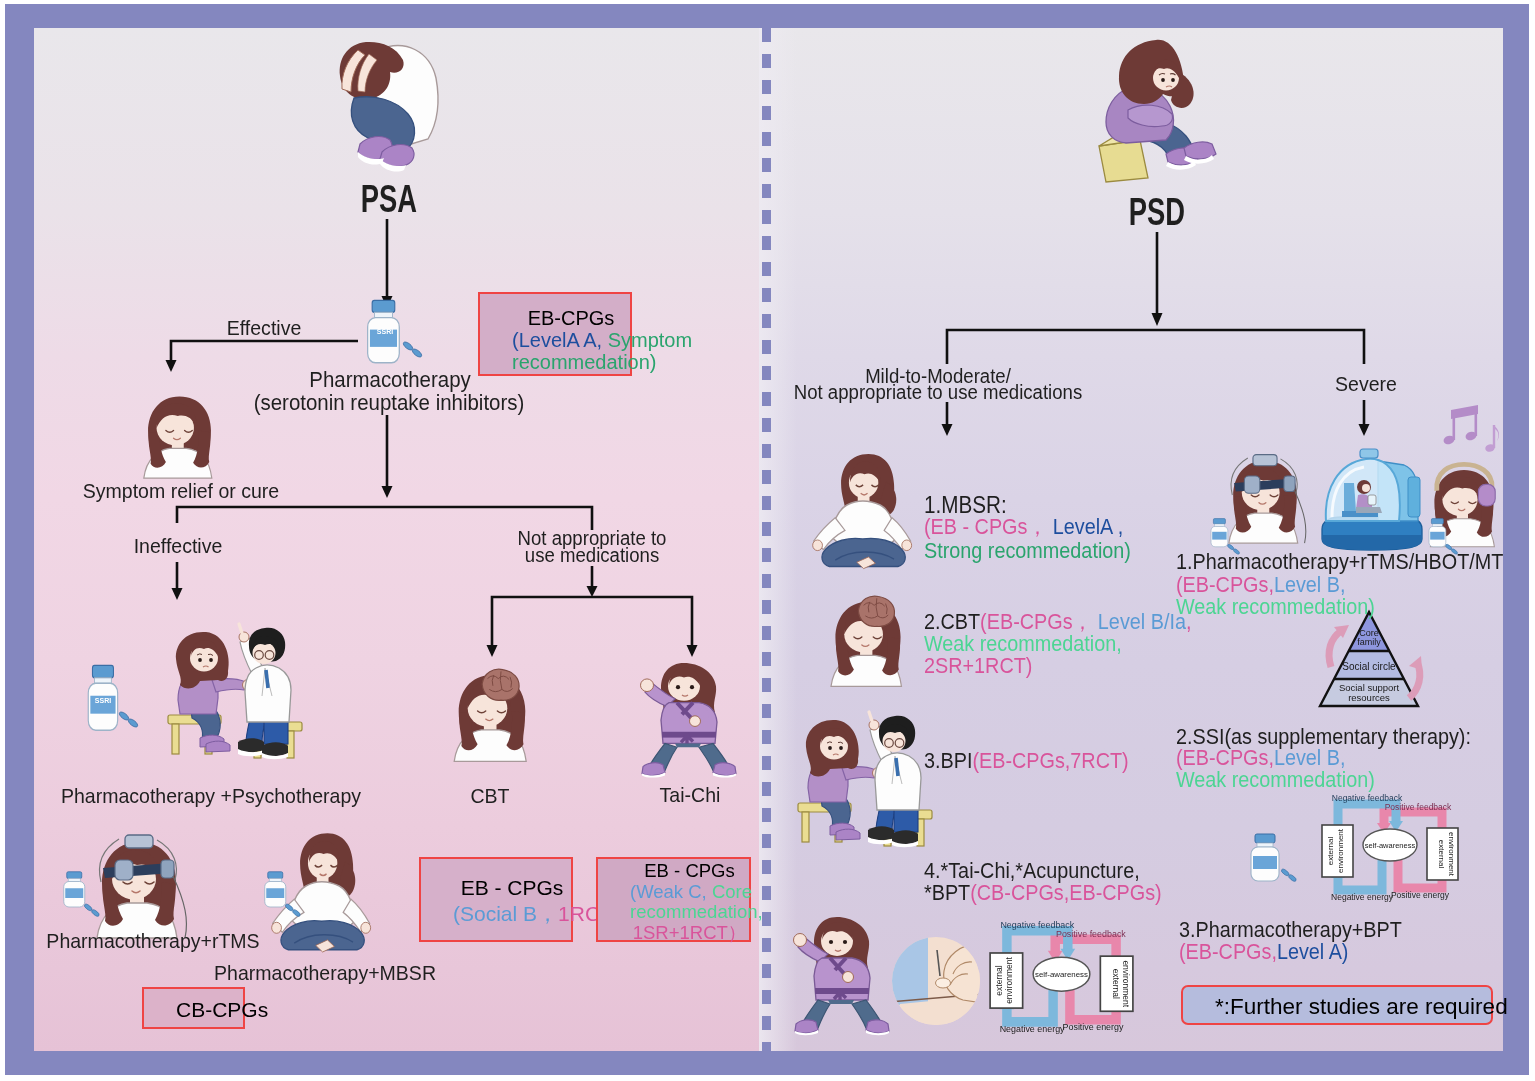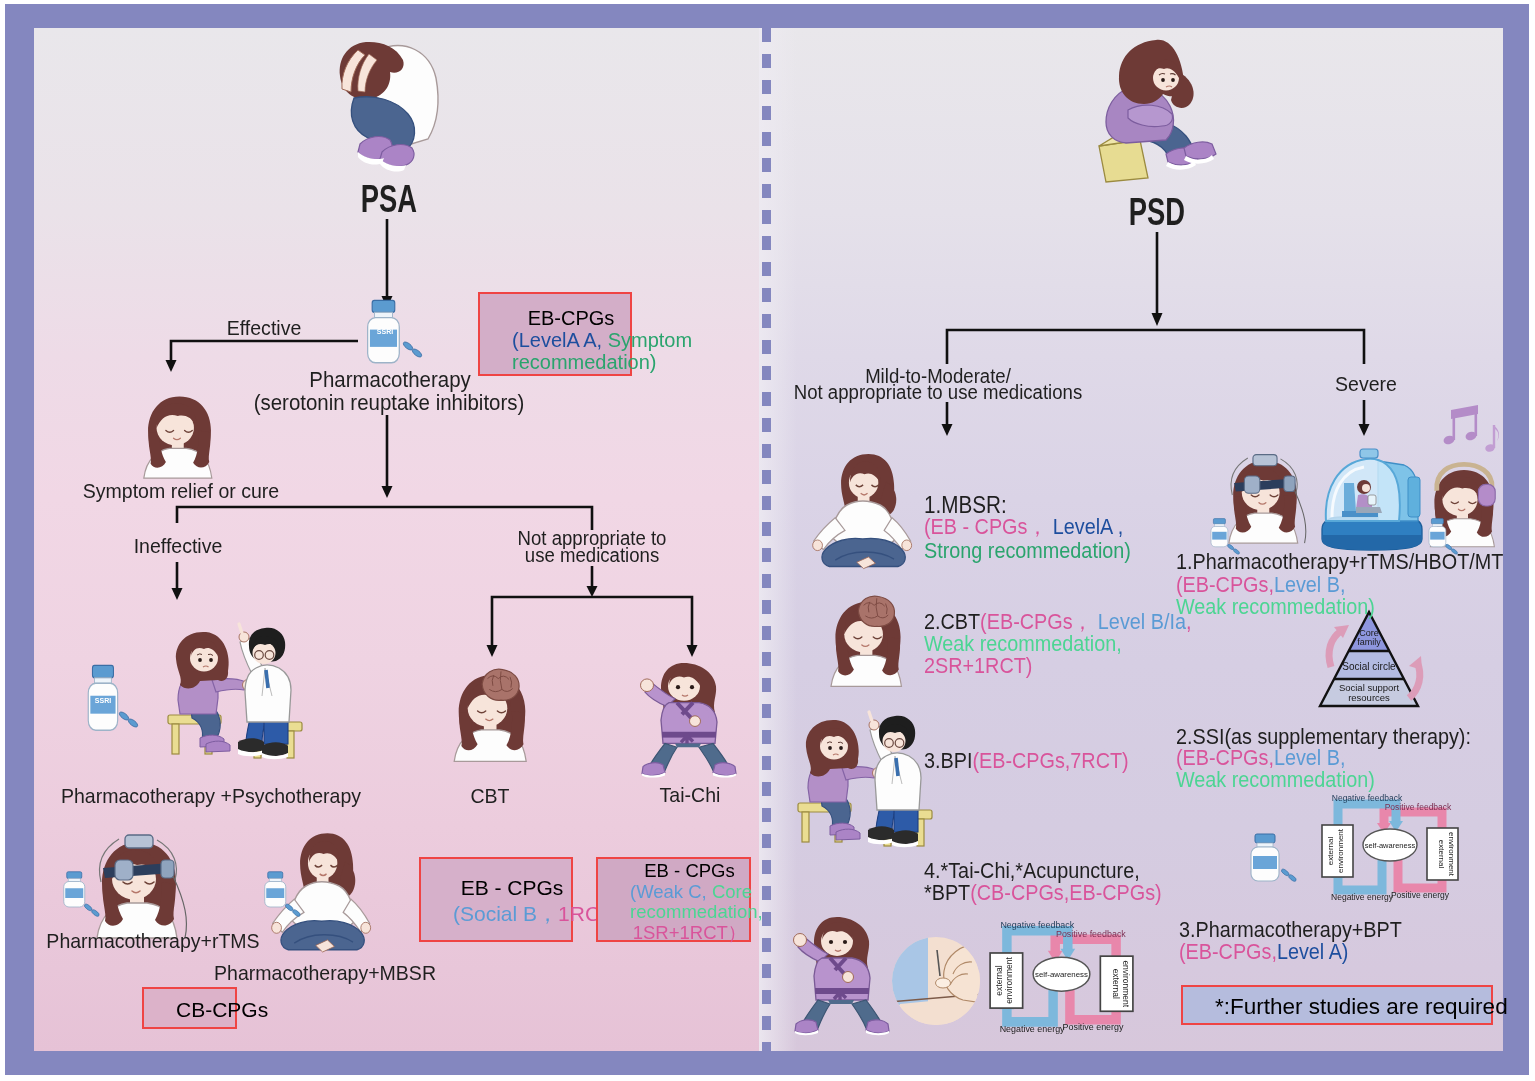--- a/index.html
+++ b/index.html
@@ -362,21 +362,21 @@
 
   <div class="bx" style="left:478px;top:292px;width:154px;height:84px;background:#d3aec8;font-size:20px;line-height:22px;padding-top:13px;">
     <span>EB-CPGs</span><br><span class="blue">(LevelA A, </span><span class="green">Symptom</span><br><span class="green">recommedation)</span>
   </div>
   <div class="bx" style="left:419px;top:857px;width:154px;height:85px;background:#d6b0ca;font-size:21px;line-height:26px;padding-top:16px;">
     <span>EB - CPGs</span><br><span class="lblue">(Social B，</span><span class="pink">1RCT)</span>
   </div>
   <div class="bx" style="left:596px;top:857px;width:155px;height:85px;background:#d0a9c4;font-size:18.5px;line-height:20.5px;padding-top:2px;">
     <span>EB - CPGs</span><br><span class="lblue">(Weak C, </span><span class="lgreen">Core</span><br><span class="lgreen">recommedation,</span><br><span class="pink">1SR+1RCT）</span>
   </div>
-  <div class="bx" style="left:142px;top:987px;width:95px;height:42px;background:#dcb2c9;font-size:21px;line-height:42px;">CB-CPGs</div>
+  <div class="bx" style="left:142px;top:987px;width:103px;height:42px;background:#dcb2c9;font-size:21px;line-height:42px;">CB-CPGs</div>
 
   <div class="t big bigc" style="left:1157px;top:212px;">PSD</div>
   <div class="t c" style="left:938px;top:384px;font-size:20px;line-height:15.5px;">Mild-to-Moderate/<br>Not appropriate to use medications</div>
   <div class="t c" style="left:1366px;top:384px;">Severe</div>
 
   <div class="t l" style="left:924px;top:505px;font-size:23px;">1.MBSR:</div>
   <div class="t l" style="left:924px;top:527px;font-size:22px;"><span class="pink">(EB - CPGs，</span> <span class="blue">LevelA ,</span></div>
   <div class="t l" style="left:924px;top:551px;font-size:22px;"><span class="green">Strong recommedation)</span></div>
 
   <div class="t l" style="left:924px;top:622px;font-size:22px;">2.CBT<span class="pink">(EB-CPGs，</span> <span class="lblue">Level B/Ia</span><span class="pink">,</span></div>
@@ -392,14 +392,14 @@
   <div class="t l" style="left:1176px;top:737px;font-size:22px;">2.SSI(as supplementary therapy):</div>
   <div class="t l" style="left:1176px;top:758px;font-size:22px;"><span class="pink">(EB-CPGs,</span><span class="lblue">Level B,</span></div>
   <div class="t l" style="left:1176px;top:780px;font-size:22px;"><span class="lgreen">Weak recommedation)</span></div>
 
   <div class="t l" style="left:924px;top:871px;font-size:22px;">4.*Tai-Chi,*Acupuncture,</div>
   <div class="t l" style="left:924px;top:893px;font-size:22px;">*BPT<span class="pink">(CB-CPGs,EB-CPGs)</span></div>
 
   <div class="t l" style="left:1179px;top:930px;font-size:22px;">3.Pharmacotherapy+BPT</div>
   <div class="t l" style="left:1179px;top:952px;font-size:22px;"><span class="pink">(EB-CPGs,</span><span class="blue">Level A)</span></div>
 
-  <div class="bx" style="left:1181px;top:985px;width:312px;height:40px;background:#b5bcdd;font-size:22.5px;line-height:40px;">*:Further studies are required</div>
+  <div class="bx" style="left:1181px;top:985px;width:312px;height:40px;background:#b5bcdd;font-size:22.5px;line-height:40px;border-radius:7px;">*:Further studies are required</div>
 </div>
 
 </body></html>

